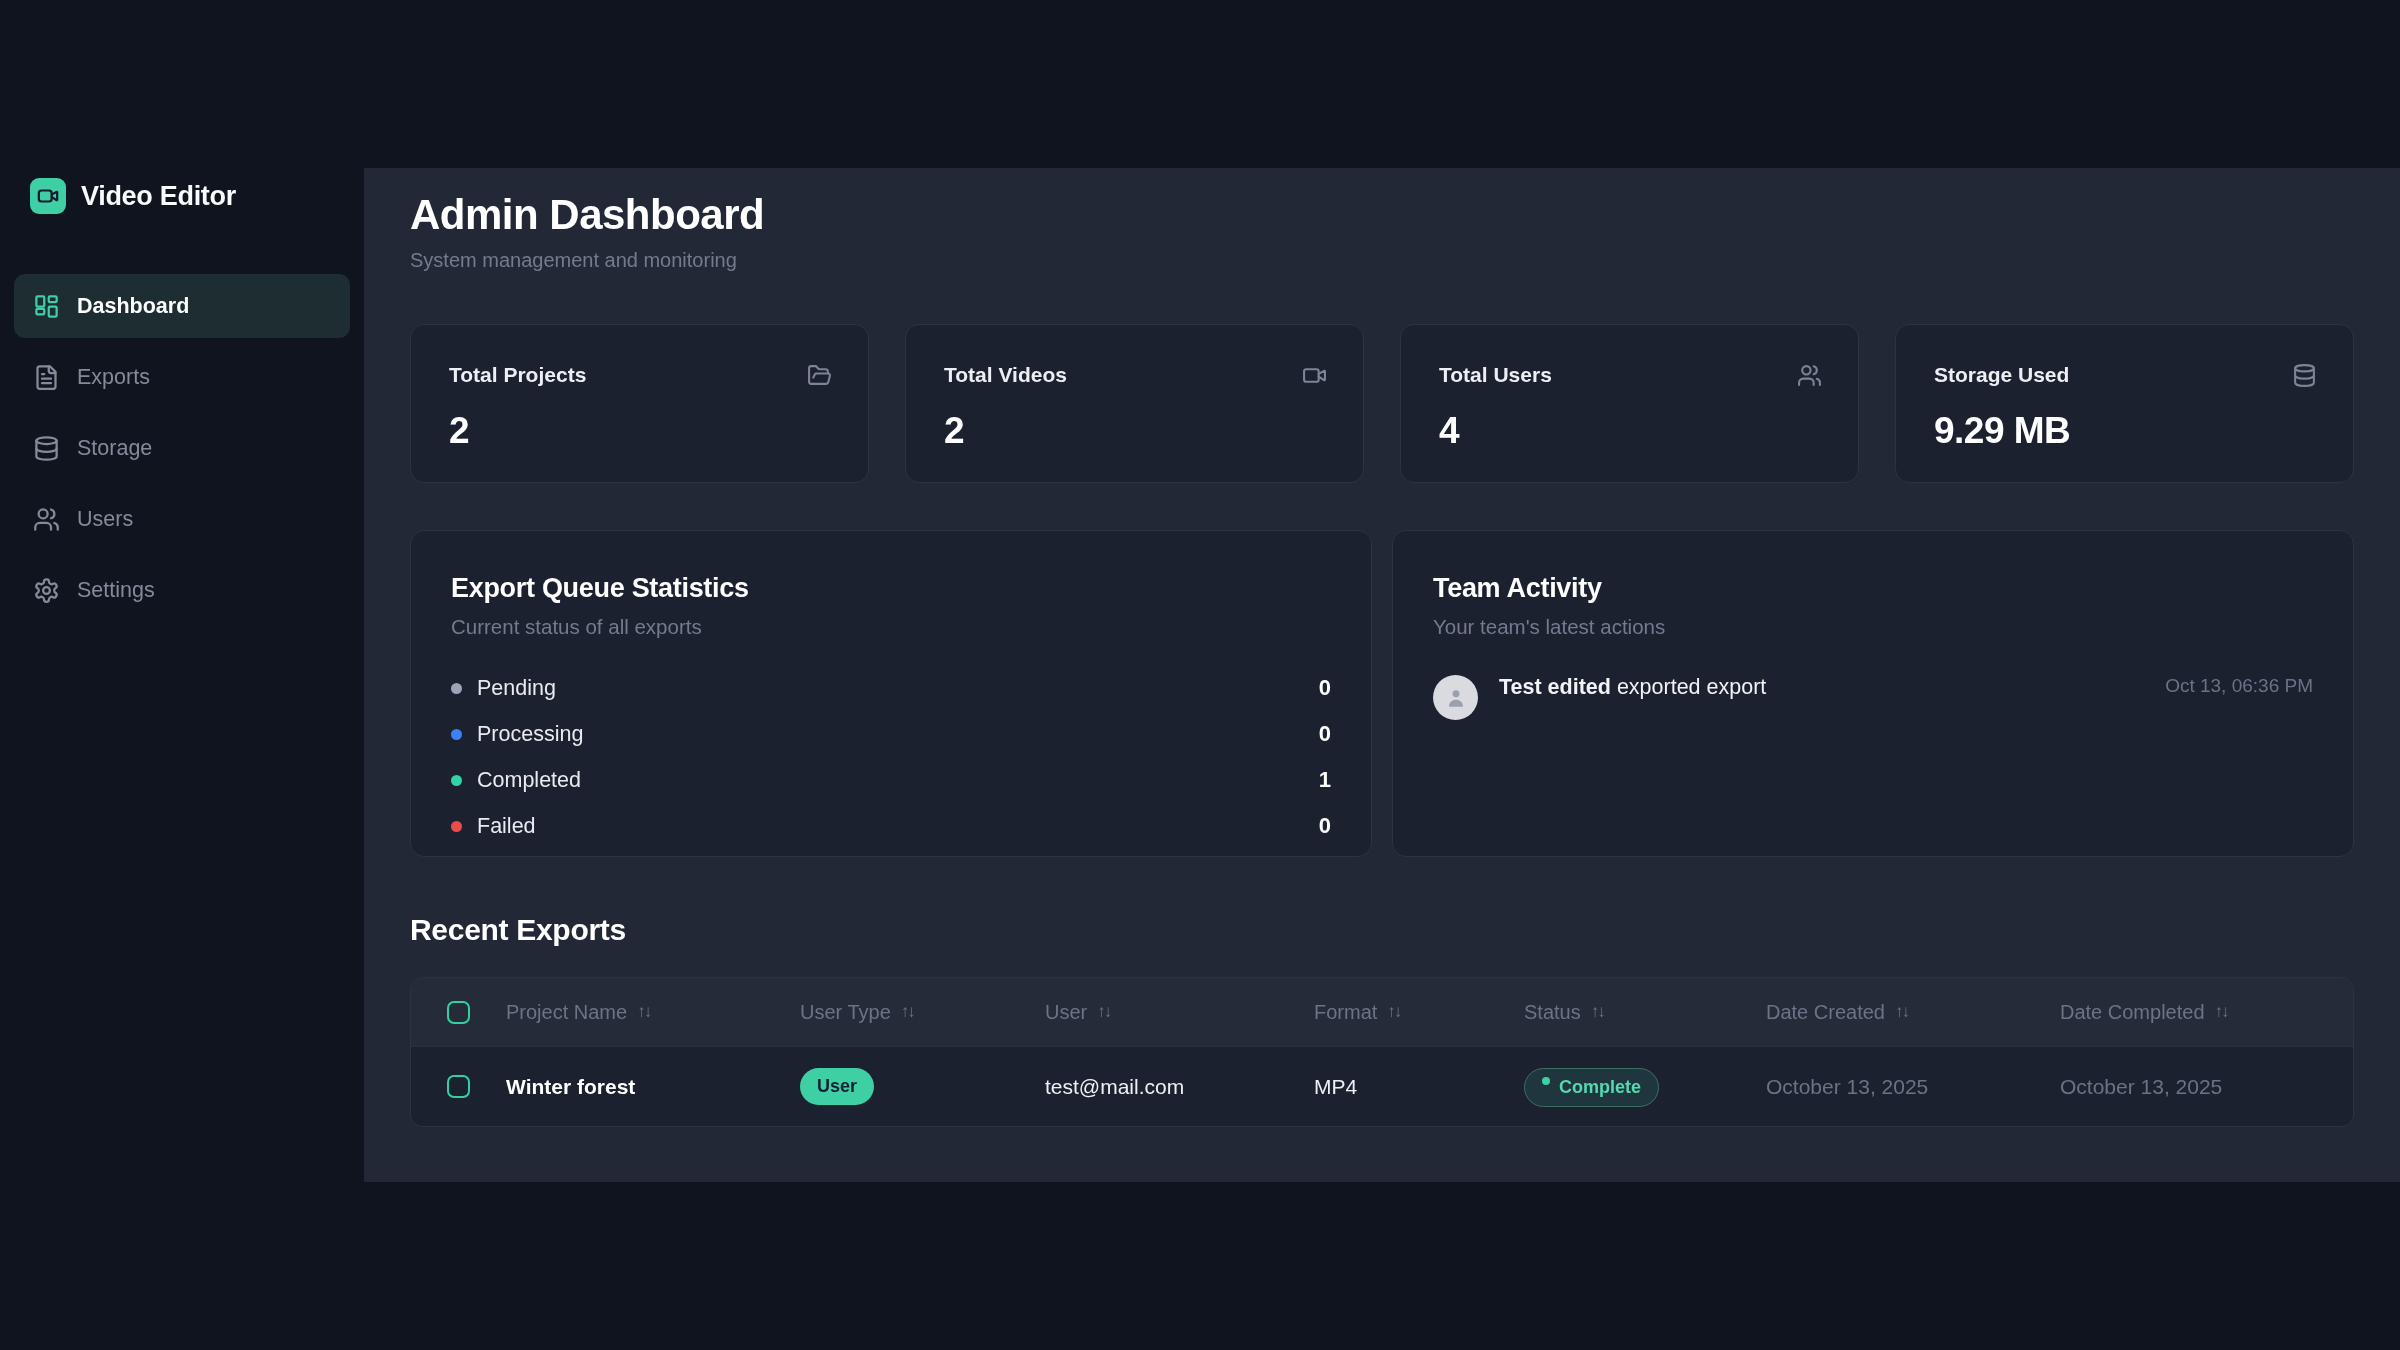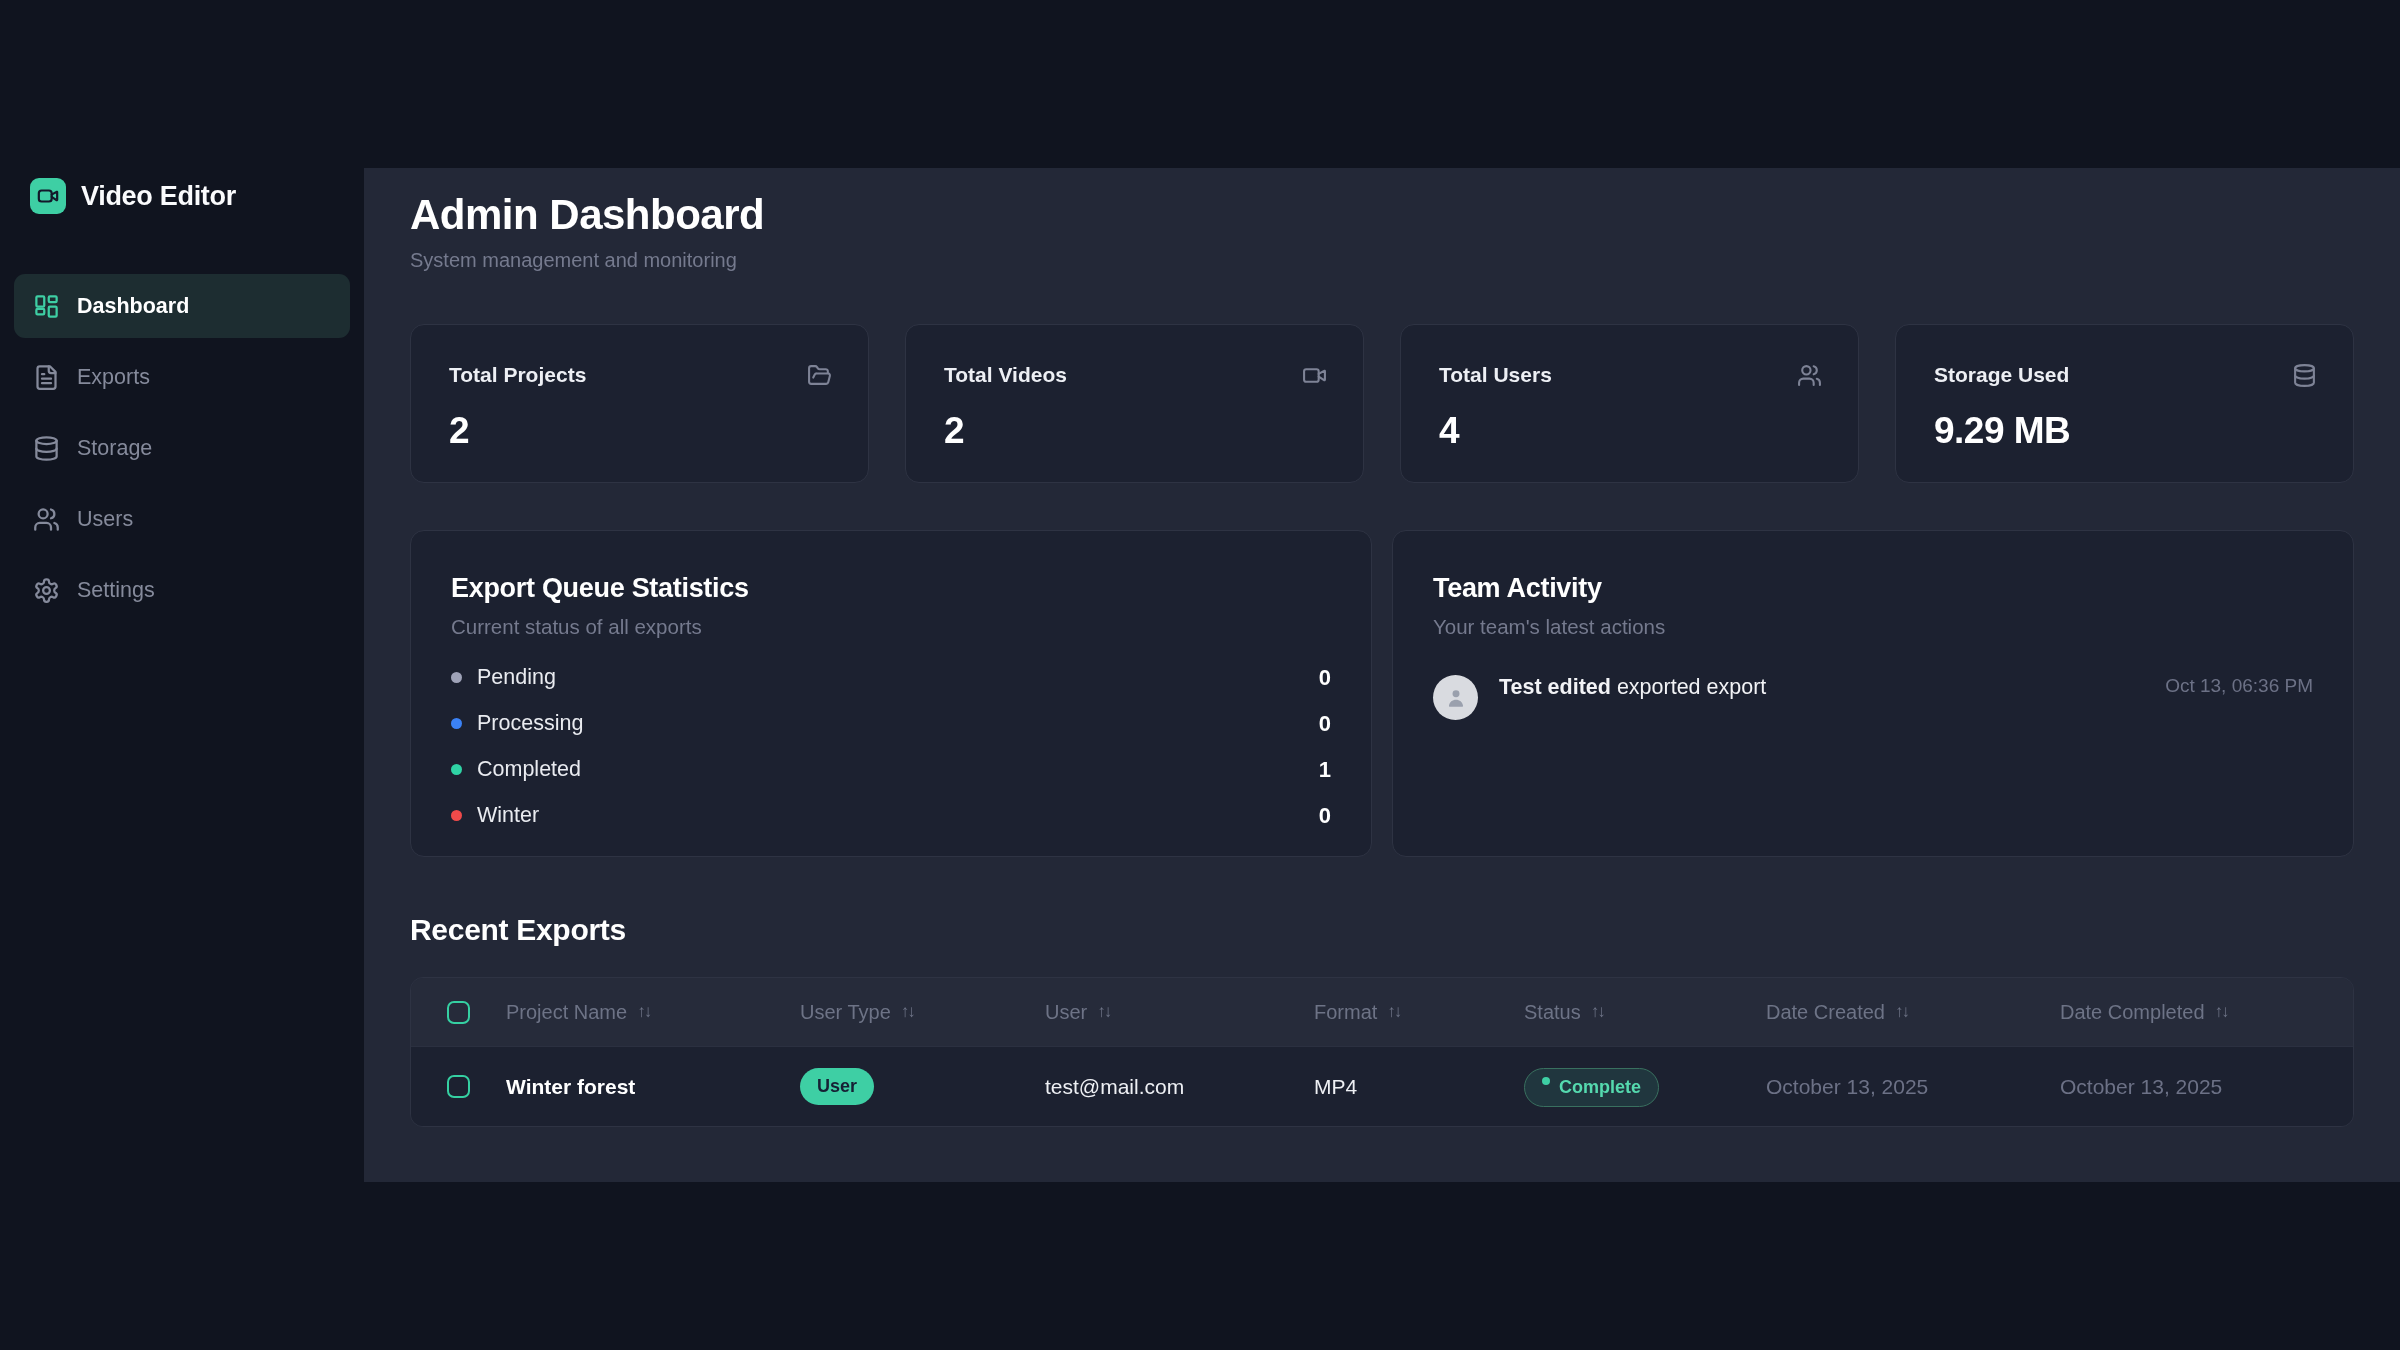--- a/index.html
+++ b/index.html
@@ -53,21 +53,21 @@
   .stat-ic svg { width:25px; height:25px; }
   .stat-value { margin-top:18px; font-size:37px; font-weight:bold; color:#ffffff; letter-spacing:-0.5px; }
 
   
   .mid-grid { display:grid; grid-template-columns:1fr 1fr; gap:20px; margin-top:47px; }
   .panel-card { height:327px; padding:42px 40px 0 40px; }
   .card-title { font-size:27px; font-weight:bold; color:#ffffff; letter-spacing:-0.3px; }
   .card-subtitle { margin-top:11px; font-size:20.5px; color:#757a8e; }
 
   .queue-list { margin-top:26px; }
-  .queue-row { display:flex; align-items:flex-start; justify-content:space-between; height:46px; }
+  .queue-row { display:flex; align-items:center; justify-content:space-between; height:46px; }
   .queue-left { display:flex; align-items:center; gap:15px; font-size:21.5px; color:#e9ebf0; }
   .dot { width:11px; height:11px; border-radius:50%; }
   .dot-pending { background:#9fa3b8; }
   .dot-processing { background:#3b82f6; }
   .dot-completed { background:#2fd3a5; }
   .dot-failed { background:#ef4a4a; }
   .queue-value { font-size:22px; font-weight:bold; color:#ffffff; }
 
   .activity-item { margin-top:36px; display:flex; align-items:flex-start; gap:21px; }
   .avatar {
@@ -259,21 +259,21 @@
           <div class="queue-row">
             <span class="queue-left">
                 <span class="dot dot-completed"></span>
                 <span>Completed</span>
               </span>
             <span class="queue-value">1</span>
           </div>
           <div class="queue-row">
             <span class="queue-left">
                 <span class="dot dot-failed"></span>
-                <span>Winter</span>
+                <span>Failed</span>
               </span>
             <span class="queue-value">0</span>
           </div>
         </div>
       </div>
 
       <div class="card panel-card">
         <div class="card-title">Team Activity</div>
         <div class="card-subtitle">Your team's latest actions</div>
         <div class="activity-item">

